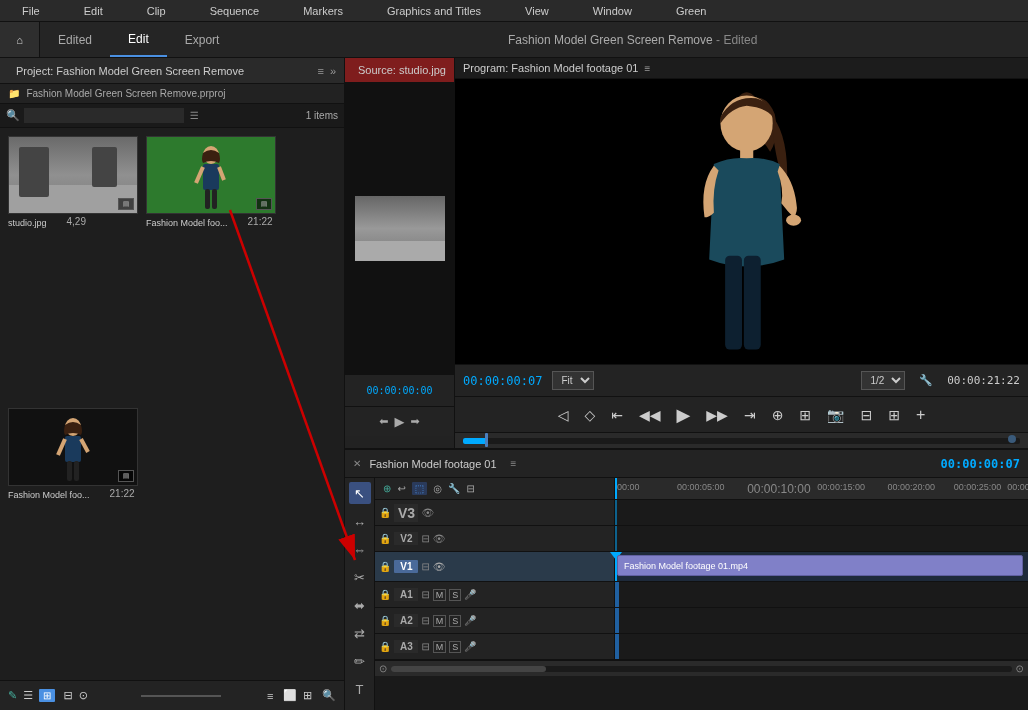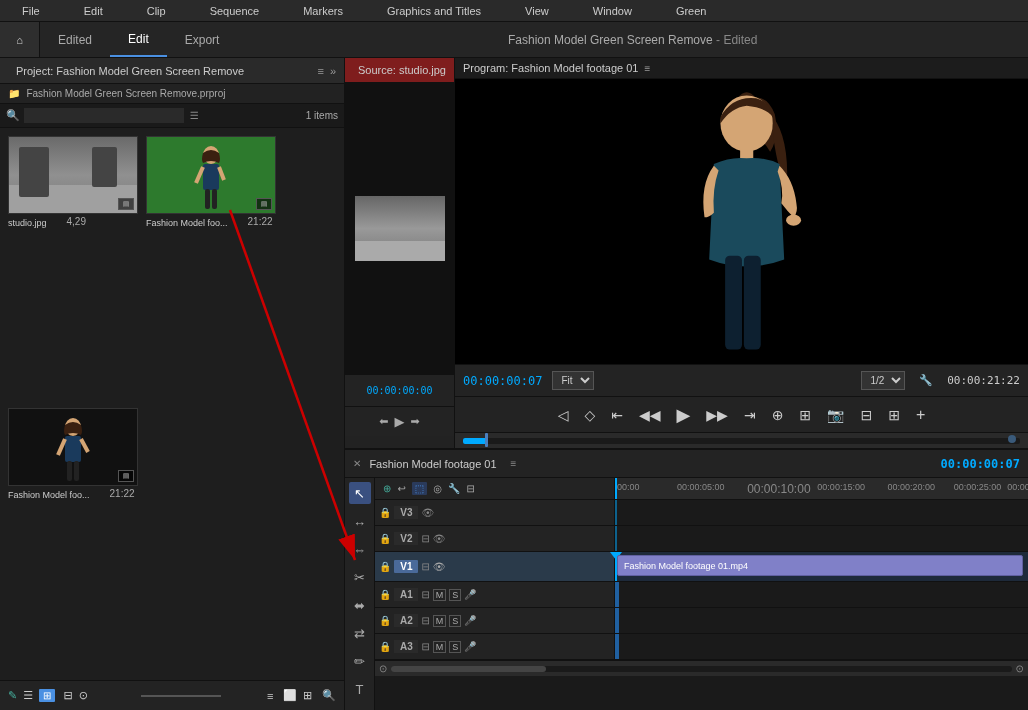--- a/index.html
+++ b/index.html
@@ -348,21 +348,21 @@
               <span style="position:absolute;left:49%;top:4px;font-size:9px;color:#888;">00:00:15:00</span>
               <span style="position:absolute;left:66%;top:4px;font-size:9px;color:#888;">00:00:20:00</span>
               <span style="position:absolute;left:82%;top:4px;font-size:9px;color:#888;">00:00:25:00</span>
               <span style="position:absolute;left:95%;top:4px;font-size:9px;color:#888;">00:00:30:00</span>
             </div>
           </div>
 
           <div style="display:flex;height:26px;border-bottom:1px solid #111;">
             <div style="width:240px;background:#232323;border-right:1px solid #111;display:flex;align-items:center;padding:0 4px;gap:3px;flex-shrink:0;">
               <span style="color:#888;font-size:10px;cursor:pointer;">🔒</span>
-              <span style="color:#aaa;font-size:10px;font-weight:bold;min-width:24px;text-align:center;background:#2a2a2a;padding:1px 2px;">V3</span>
+              <span style="color:#aaa;font-size:14px;font-weight:bold;min-width:24px;text-align:center;background:#2a2a2a;padding:1px 2px;">V3</span>
               <span style="color:#888;font-size:10px;cursor:pointer;">👁</span>
             </div>
             <div style="flex:1;background:#1a1a1a;position:relative;">
               <div style="position:absolute;left:0;top:0;height:100%;width:2px;background:#00aaff;opacity:0.5;"></div>
             </div>
           </div>
 
           <div style="display:flex;height:26px;border-bottom:1px solid #111;">
             <div style="width:240px;background:#232323;border-right:1px solid #111;display:flex;align-items:center;padding:0 4px;gap:3px;flex-shrink:0;">
               <span style="color:#888;font-size:10px;cursor:pointer;">🔒</span>

